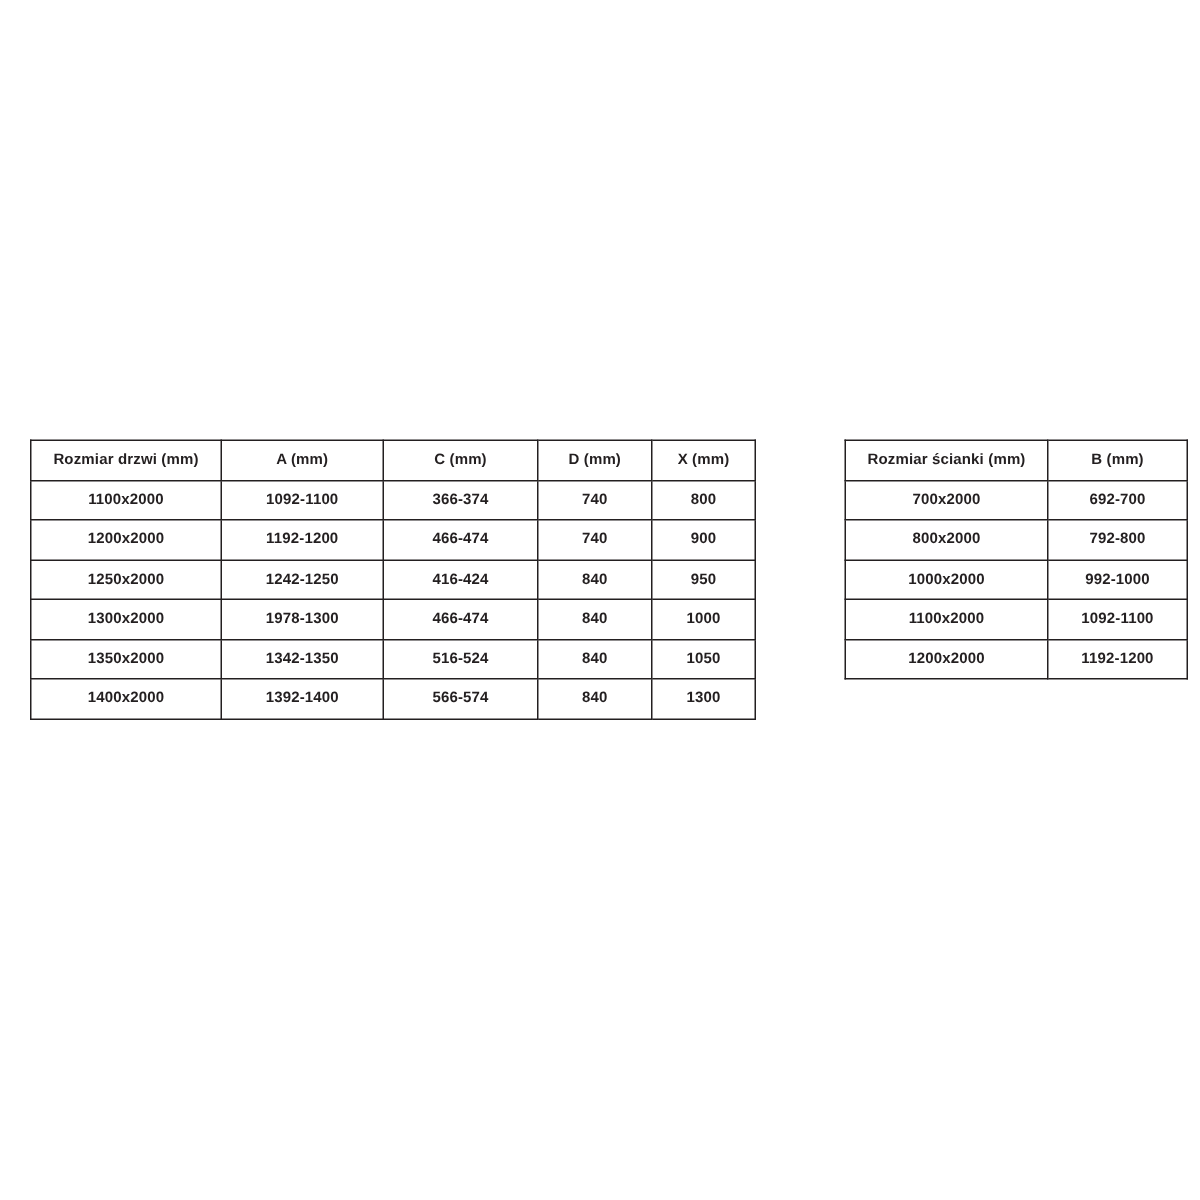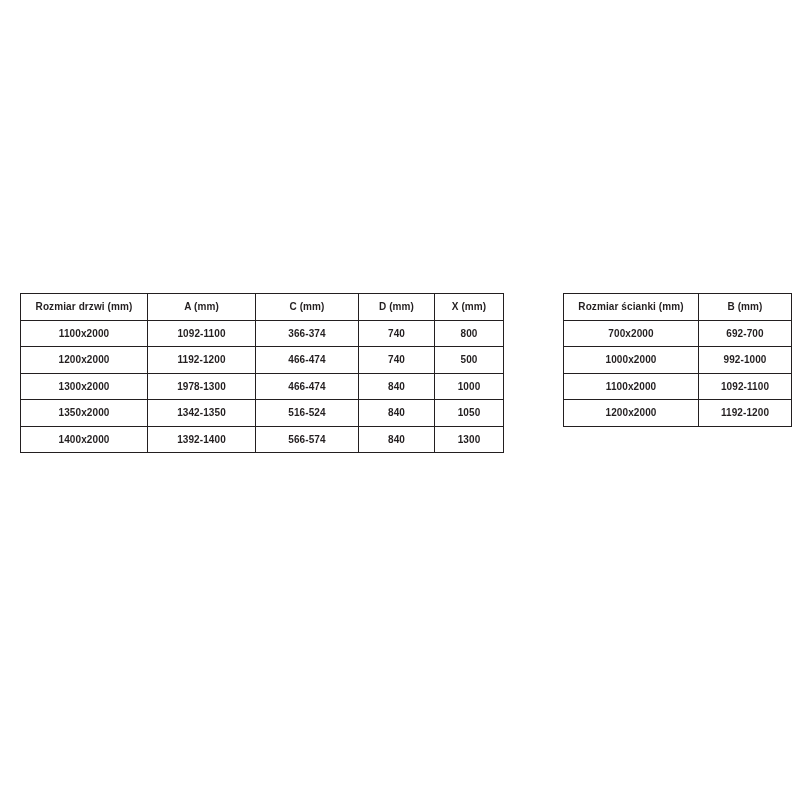--- a/index.html
+++ b/index.html
@@ -96,21 +96,28 @@
         <td>1092-1100</td>
         <td>366-374</td>
         <td>740</td>
         <td>800</td>
       </tr>
       <tr>
         <td>1200x2000</td>
         <td>1192-1200</td>
         <td>466-474</td>
         <td>740</td>
-        <td>500</td>
+        <td>900</td>
+      </tr>
+      <tr>
+        <td>1250x2000</td>
+        <td>1242-1250</td>
+        <td>416-424</td>
+        <td>840</td>
+        <td>950</td>
       </tr>
       <tr>
         <td>1300x2000</td>
         <td>1978-1300</td>
         <td>466-474</td>
         <td>840</td>
         <td>1000</td>
       </tr>
       <tr>
         <td>1350x2000</td>
@@ -137,20 +144,24 @@
     <tbody>
       <tr class="hdr">
         <td>Rozmiar ścianki (mm)</td>
         <td>B (mm)</td>
       </tr>
       <tr>
         <td>700x2000</td>
         <td>692-700</td>
       </tr>
       <tr>
+        <td>800x2000</td>
+        <td>792-800</td>
+      </tr>
+      <tr>
         <td>1000x2000</td>
         <td>992-1000</td>
       </tr>
       <tr>
         <td>1100x2000</td>
         <td>1092-1100</td>
       </tr>
       <tr>
         <td>1200x2000</td>
         <td>1192-1200</td>

